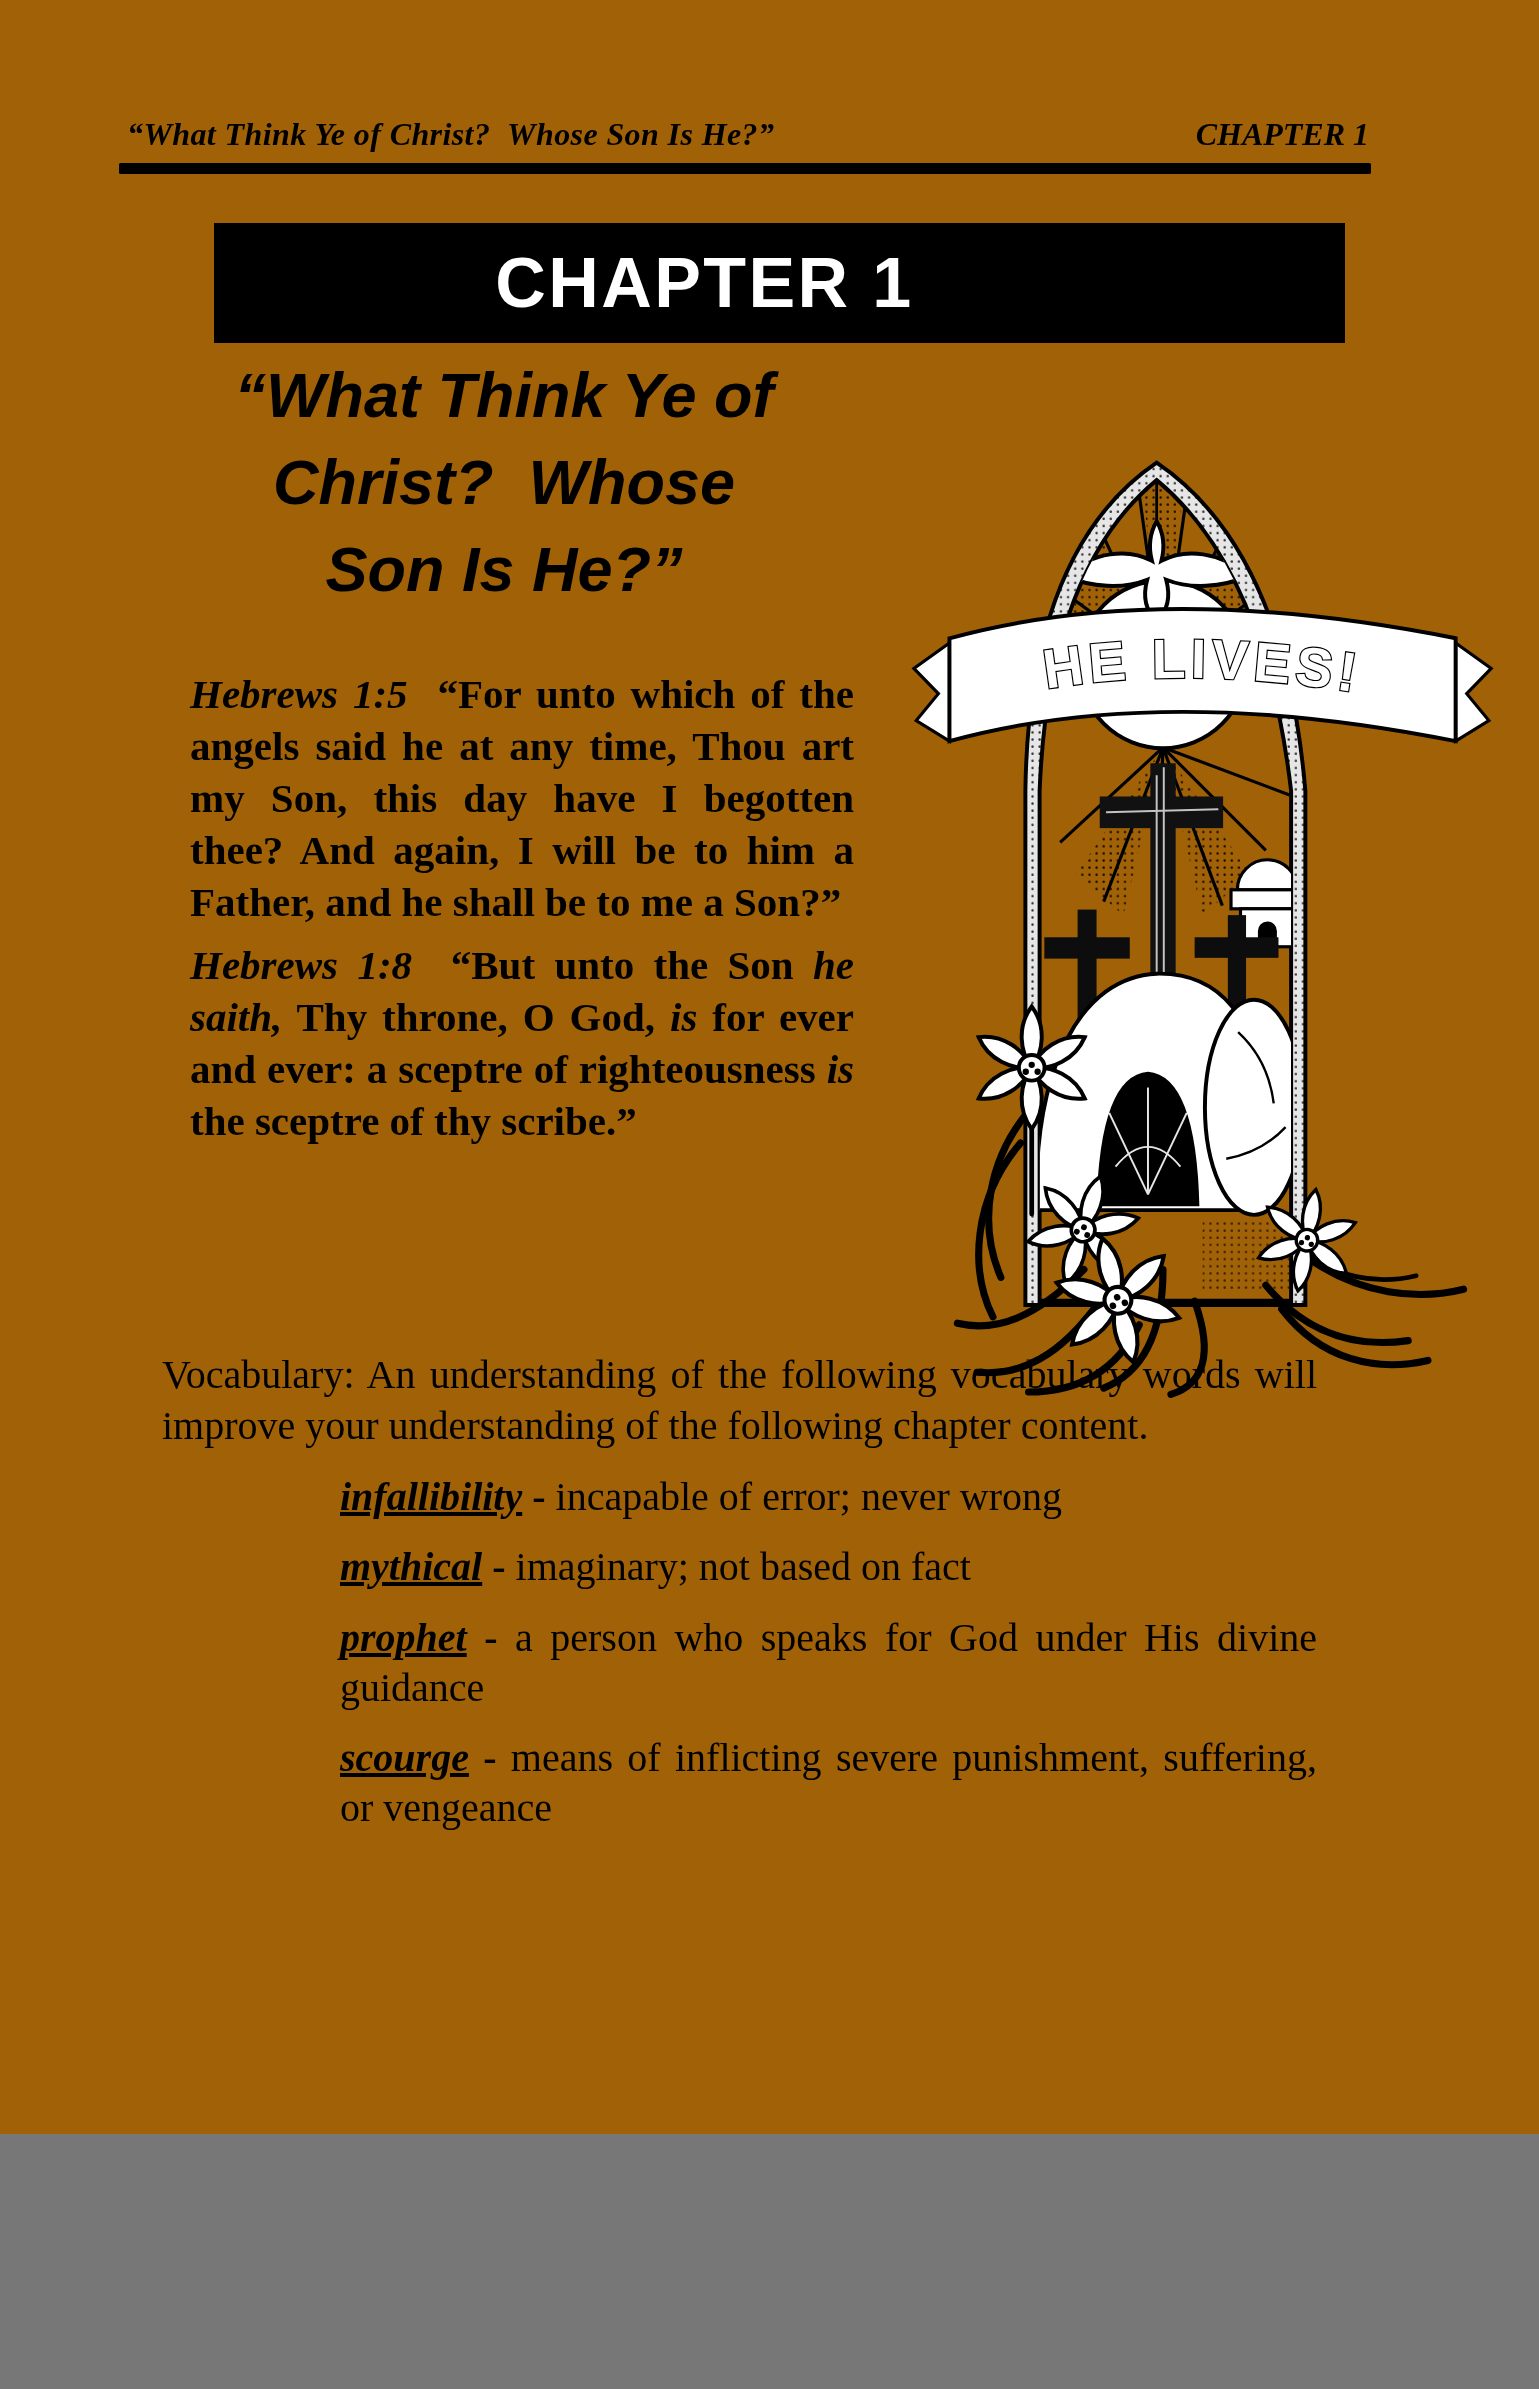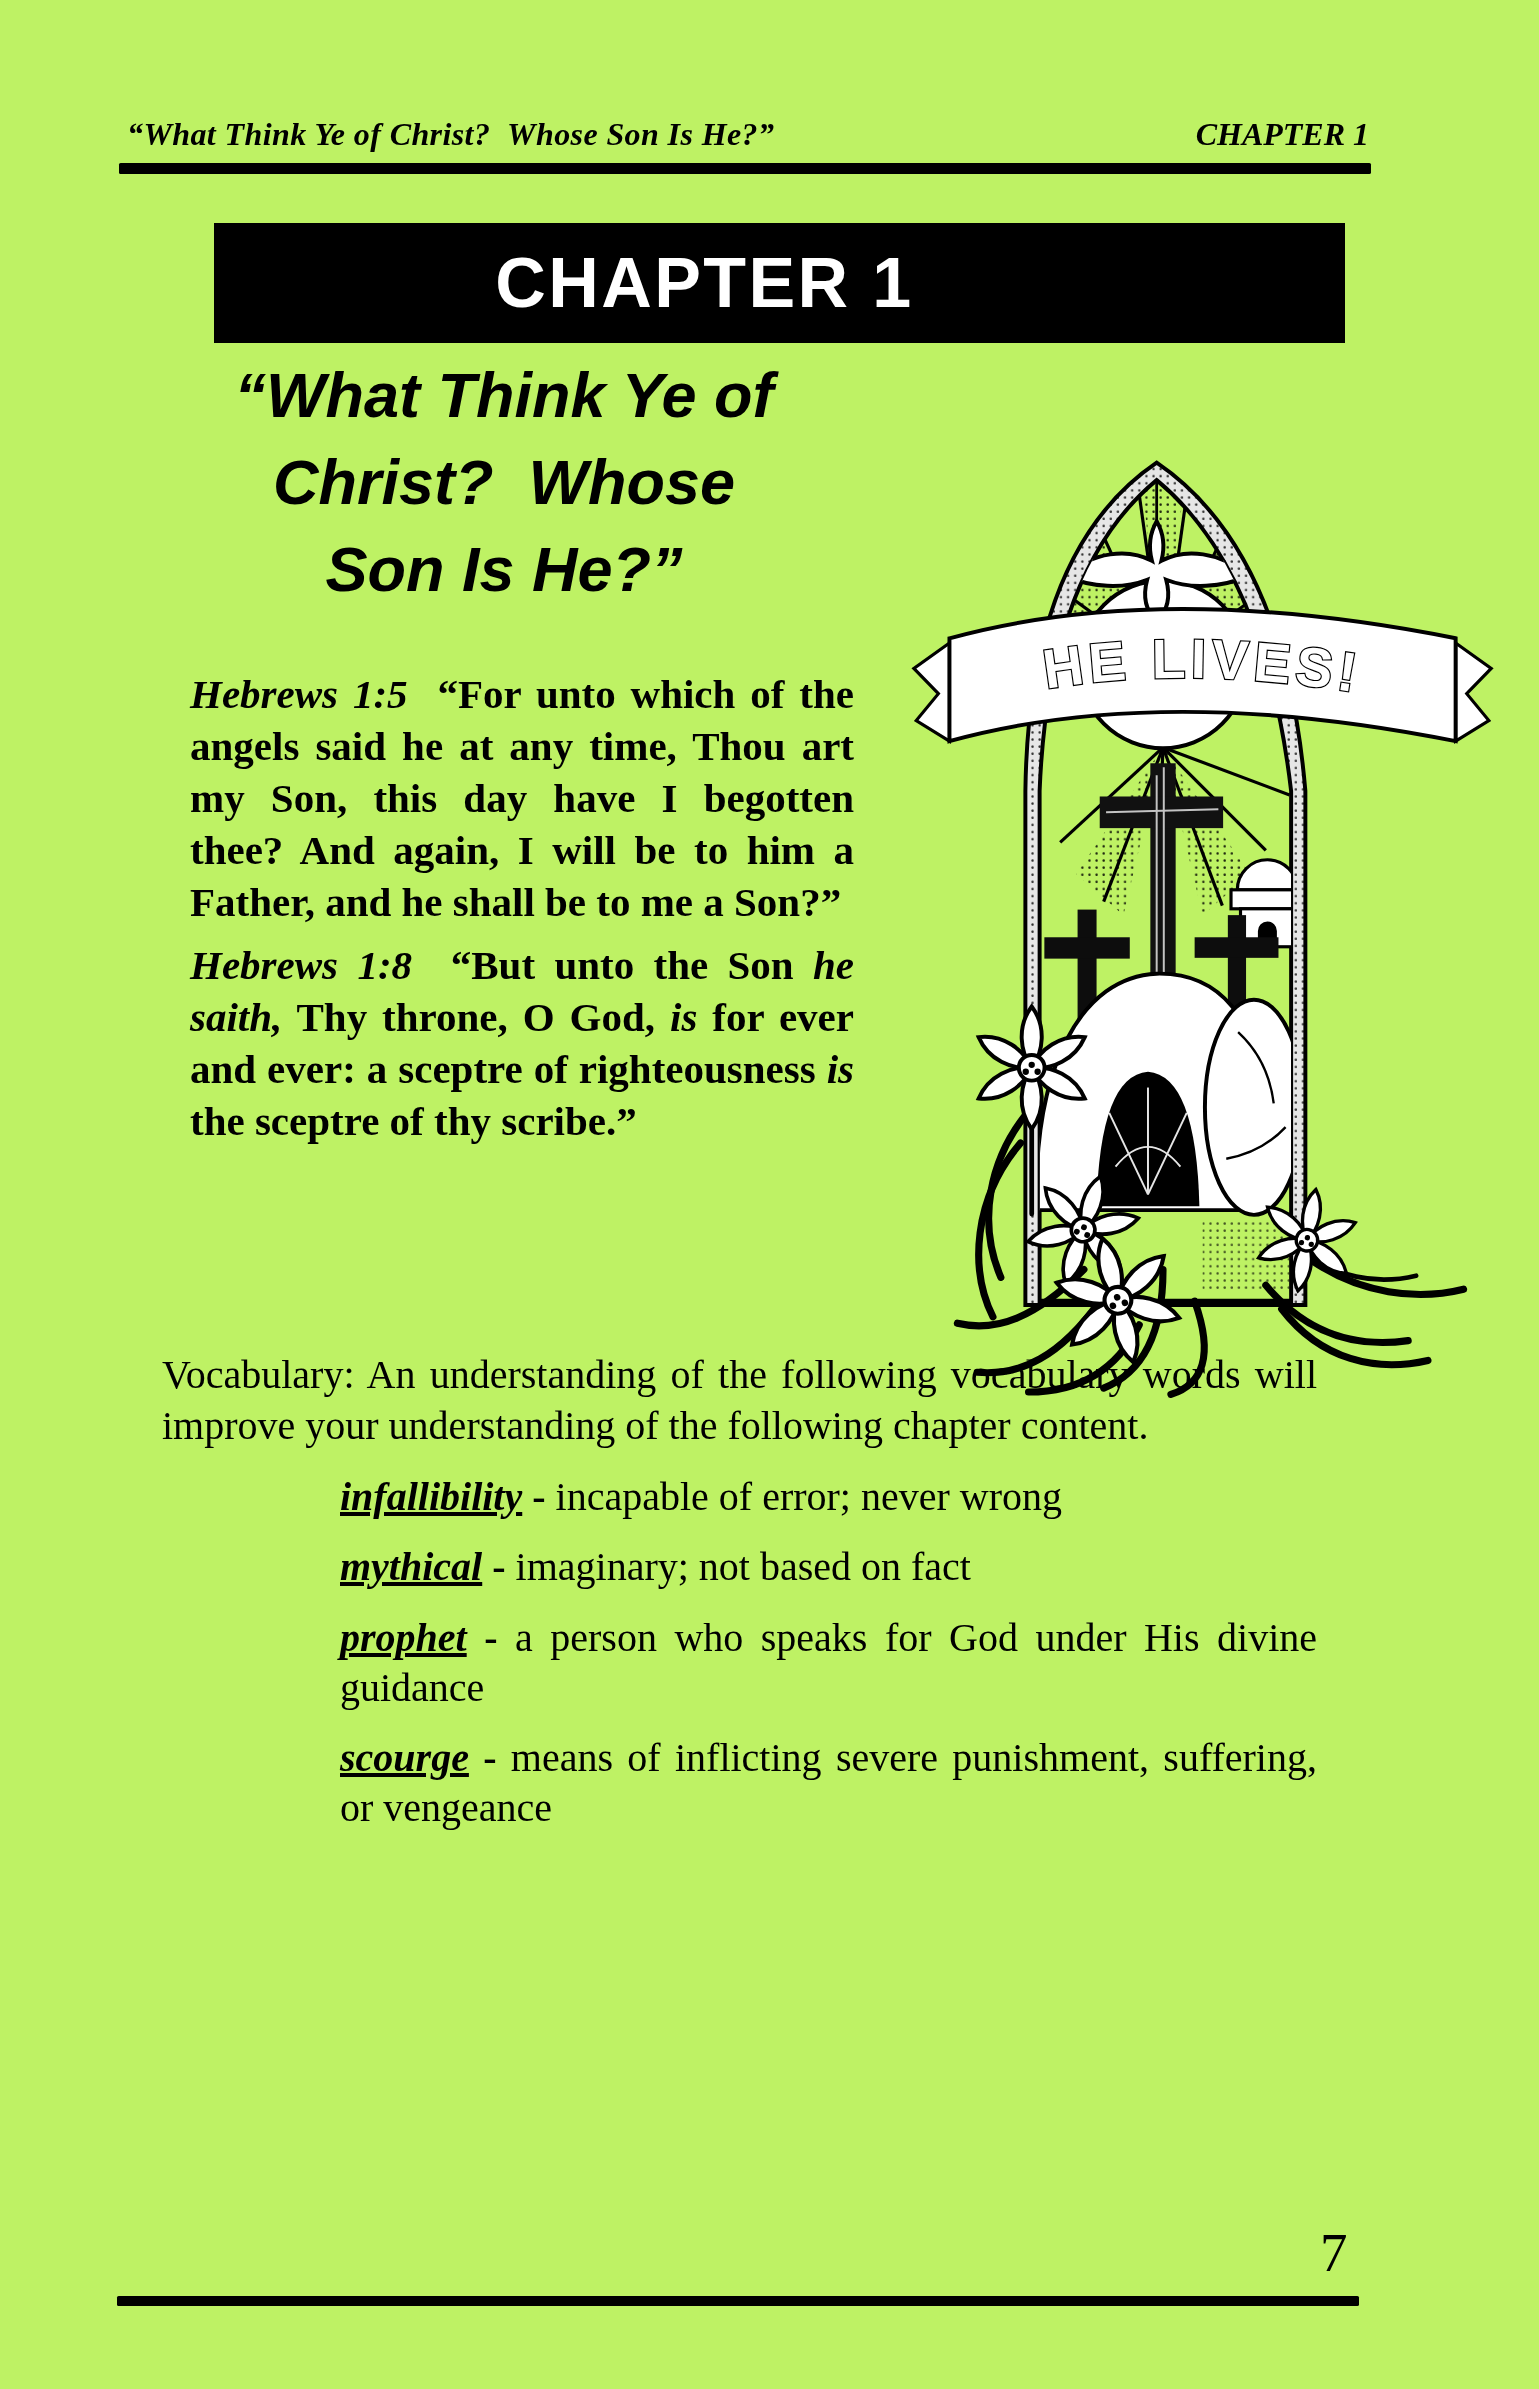--- a/index.html
+++ b/index.html
@@ -1,17 +1,17 @@
 <!DOCTYPE html>
 <html style="font-size:12.7px"><head>
 <meta charset="utf-8">
 <style>
   html,body{margin:0;padding:0;background:#777;}
   .page{
-    position:relative; width:1540px; height:2389px; background:#bef264;
+    position:relative; width:1540px; height:2134px; background:#a16207;
     font-family:"Liberation Serif", serif; color:#000; overflow:hidden;
   }
   .it{font-style:italic;}
   .bd{font-weight:400;}
 
   
   .running-header{position:absolute; left:127px; top:116px; width:1242px; display:flex; justify-content:space-between; align-items:baseline;}
   .running-title{font-size:32px; font-weight:700; font-style:italic; letter-spacing:0.4px;}
   .running-chapter{font-size:32px; font-weight:700; font-style:italic;}
   .header-rule{position:absolute; left:119px; top:163px; width:1252px; height:11px; background:#000; border-radius:1.6px;}

